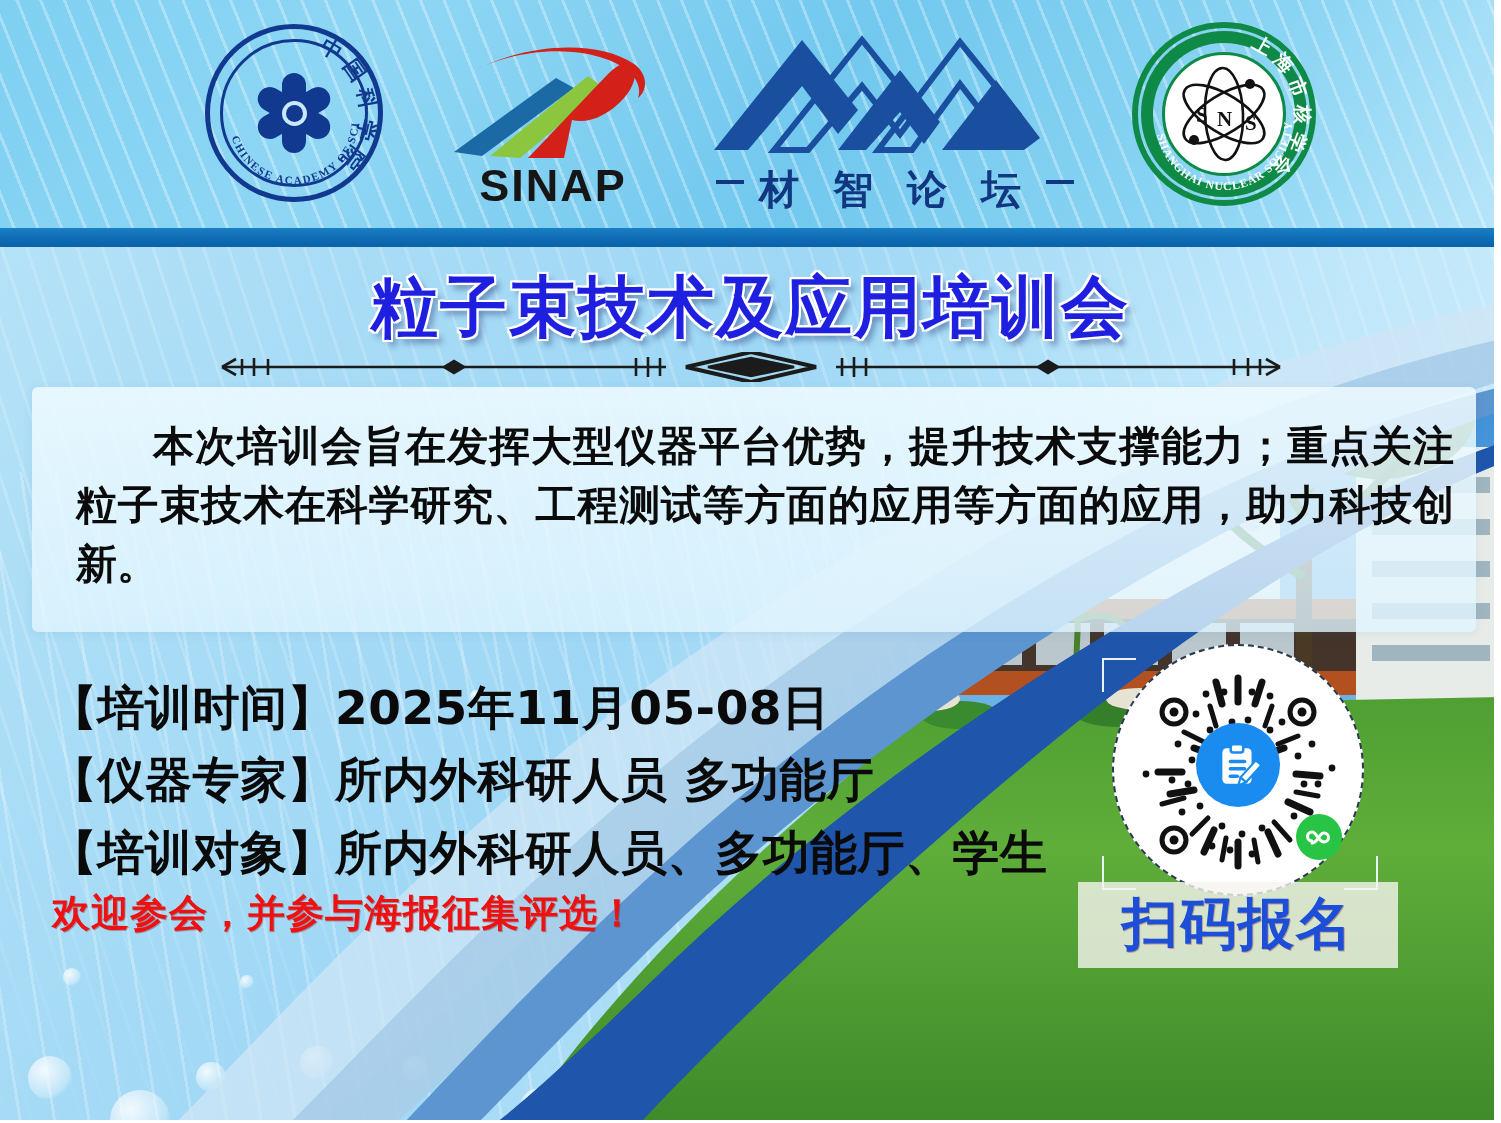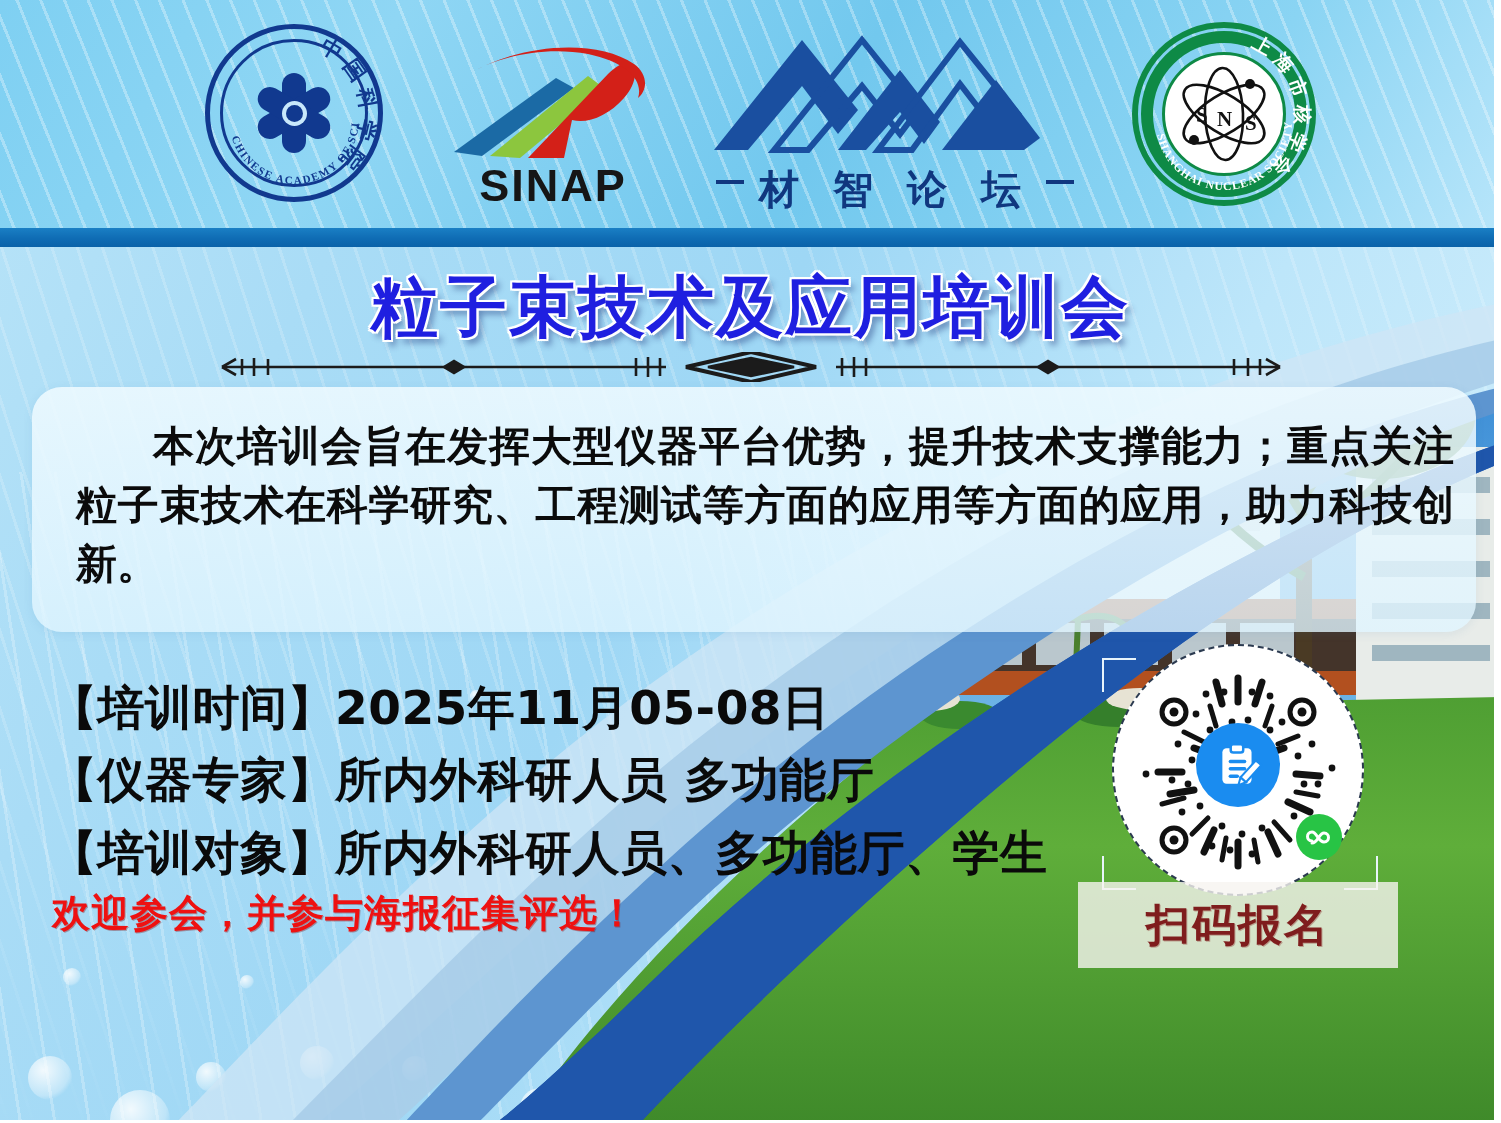--- a/index.html
+++ b/index.html
@@ -135,21 +135,21 @@
       5px 6px 6px rgba(20,40,110,.45);
   }
 
   
   .divider{ position:absolute; left:196px; top:352px; width:1110px; height:30px; }
 
   
   .bodybox{
     position:absolute; left:32px; top:387px; width:1444px; height:245px;
     background:linear-gradient(180deg,rgba(238,250,255,.88),rgba(224,245,255,.80));
-    border-radius:30px;
+    border-radius:6px;
     box-shadow:0 2px 10px rgba(60,120,170,.10);
     padding:30px 22px 0 44px;
   }
   .bodybox p{
     font-family:"DejaVu Sans","Liberation Sans",sans-serif;
     font-size:41px; font-weight:bold; color:#0b0b0b; line-height:1.44;
     text-align:justify; letter-spacing:0px;
   }
   .bodybox p .indent{ display:inline-block; width:76px; }
 
@@ -193,21 +193,21 @@
     border-radius:50%; background:#28c445;
     display:flex; align-items:center; justify-content:center;
   }
   .scanlabel{
     position:absolute; left:1078px; top:882px; width:320px; height:86px;
     background:rgba(246,244,240,.80);
     display:flex; align-items:center; justify-content:center;
   }
   .scanlabel span{
     font-family:Liberation Sans, sans-serif;
-    font-size:44px; font-weight:bold; color:#7f1d1d; letter-spacing:2px;
+    font-size:56px; font-weight:bold; color:#1d4ed8; letter-spacing:2px;
     text-shadow:1px 1px 0 rgba(120,0,0,.30);
   }
 
   .edge-r{ position:absolute; right:0; top:0; width:7px; height:1123px; background:#ffffff; }
   .edge-b{ position:absolute; left:0; bottom:0; width:1501px; height:3px; background:#ffffff; }
 </style>
 </head>
 <body>
 
 <div id="poster">

